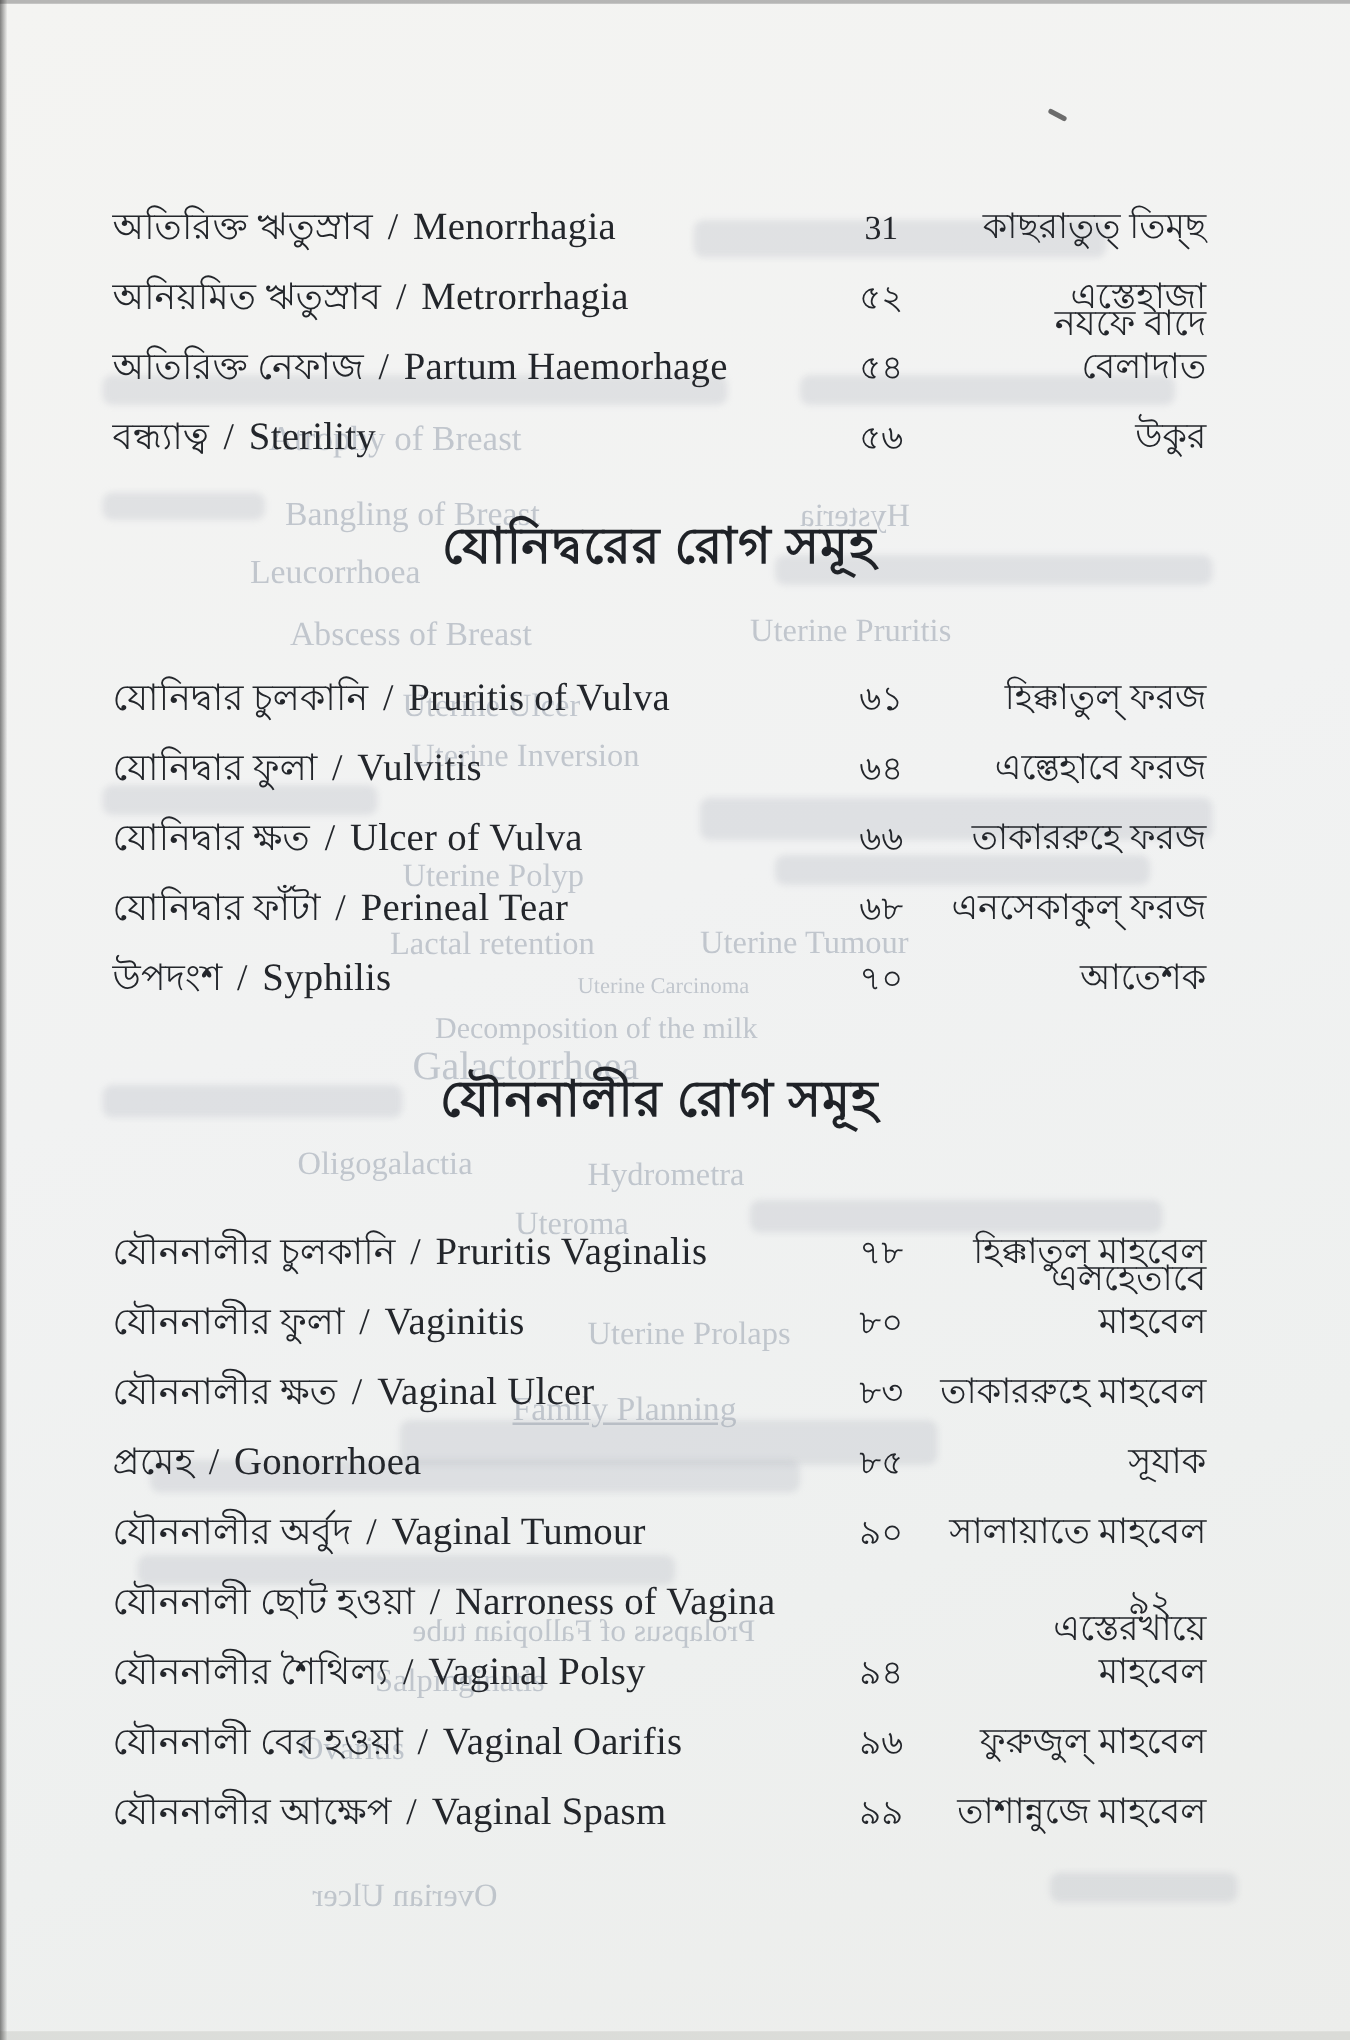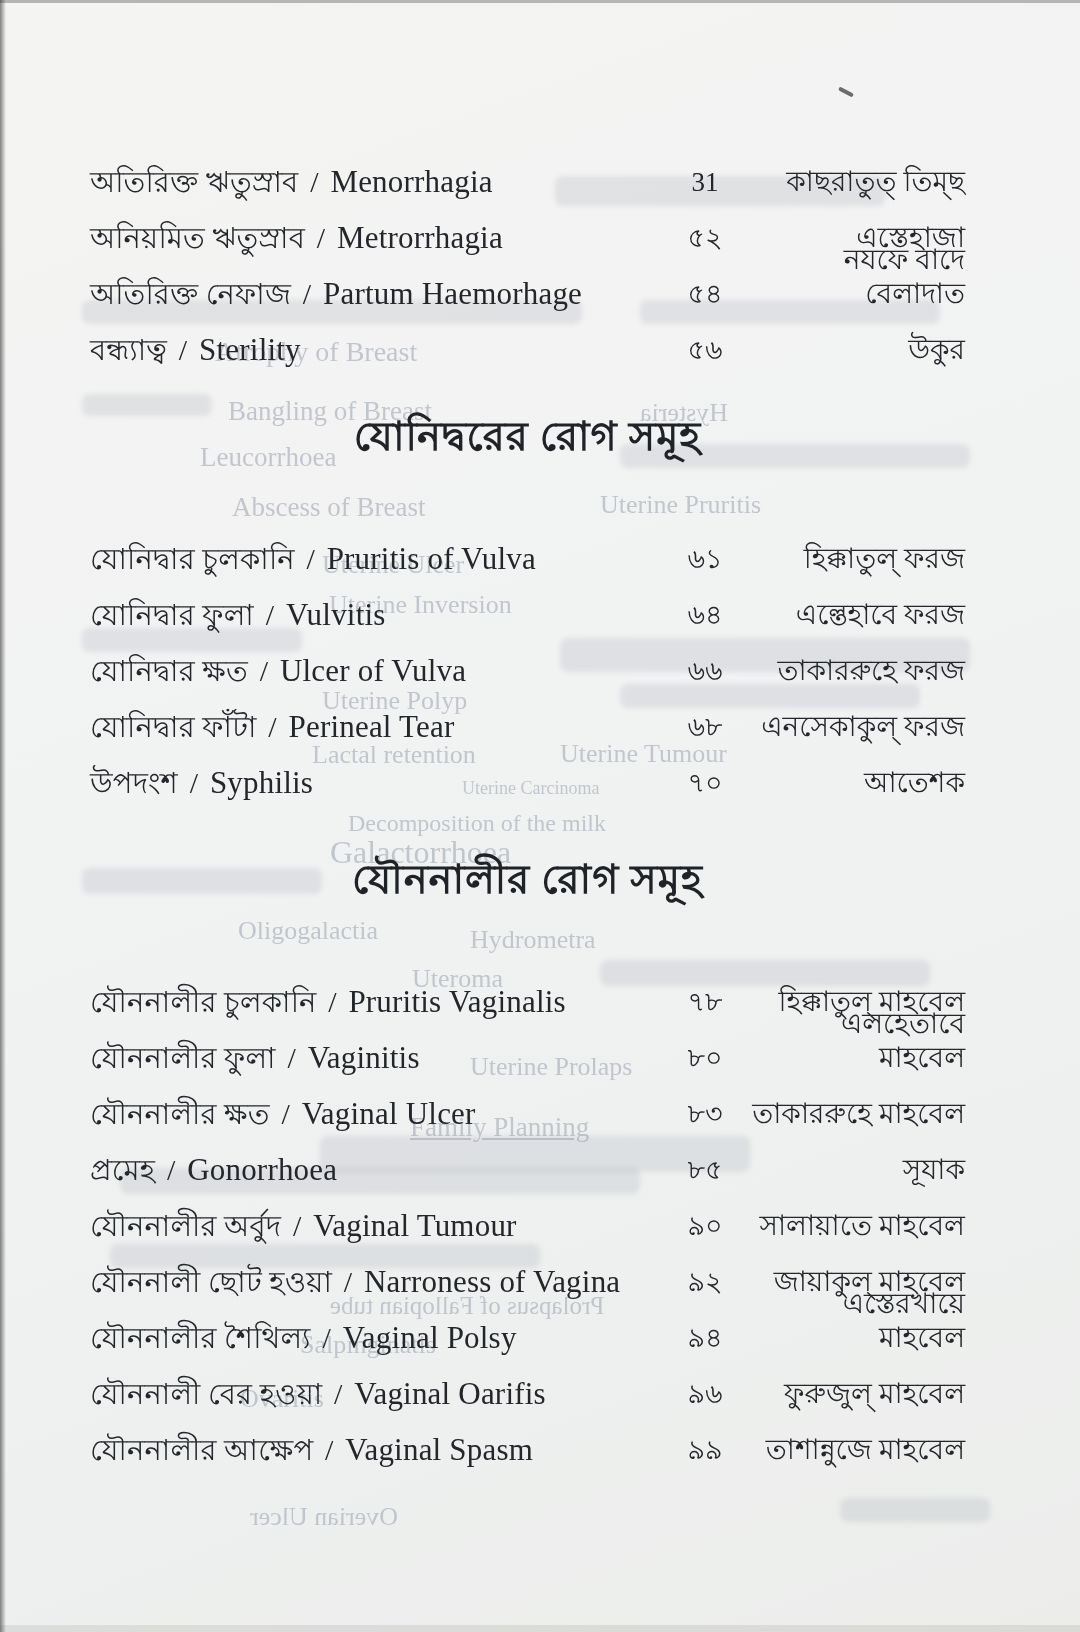--- a/index.html
+++ b/index.html
@@ -184,21 +184,20 @@
 
   <div class="toc-row">
     <span class="cell-title"><span class="bn">যৌননালীর অর্বুদ</span><span class="sep"> / </span><span class="en">Vaginal Tumour</span></span>
     <span class="cell-page">৯০</span>
     <span class="cell-right">সালায়াতে মাহবেল</span>
   </div>
 
   <div class="toc-row">
     <span class="cell-title"><span class="bn">যৌননালী ছোট হওয়া</span><span class="sep"> / </span><span class="en">Narroness of Vagina</span></span>
     <span class="cell-page">৯২</span>
-    <span class="cell-right">জায়াকুল্ মাহবেল</span>
   </div>
 
   <div class="toc-row">
     <span class="cell-title"><span class="bn">যৌননালীর শৈথিল্য</span><span class="sep"> / </span><span class="en">Vaginal Polsy</span></span>
     <span class="cell-page">৯৪</span>
     <span class="cell-right">এস্তেরখায়ে মাহবেল</span>
   </div>
 
   <div class="toc-row">
     <span class="cell-title"><span class="bn">যৌননালী বের হওয়া</span><span class="sep"> / </span><span class="en">Vaginal Oarifis</span></span>

